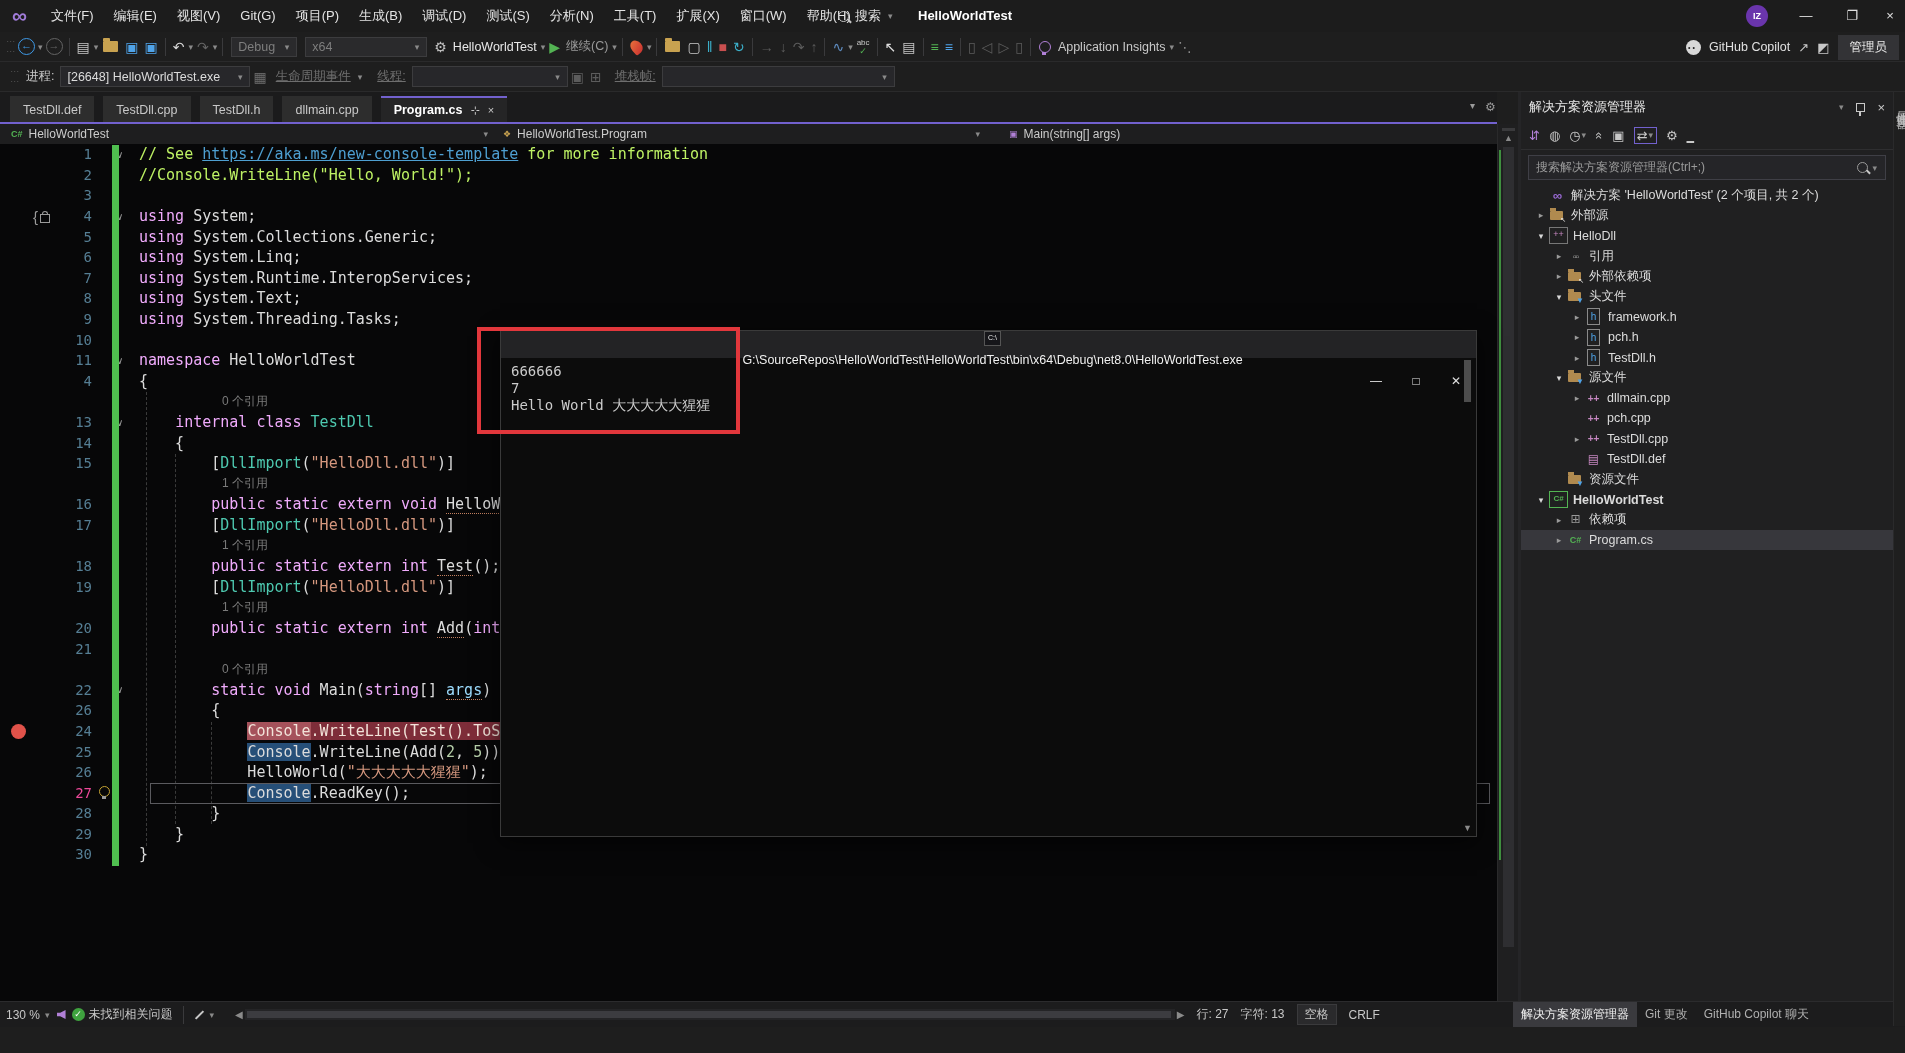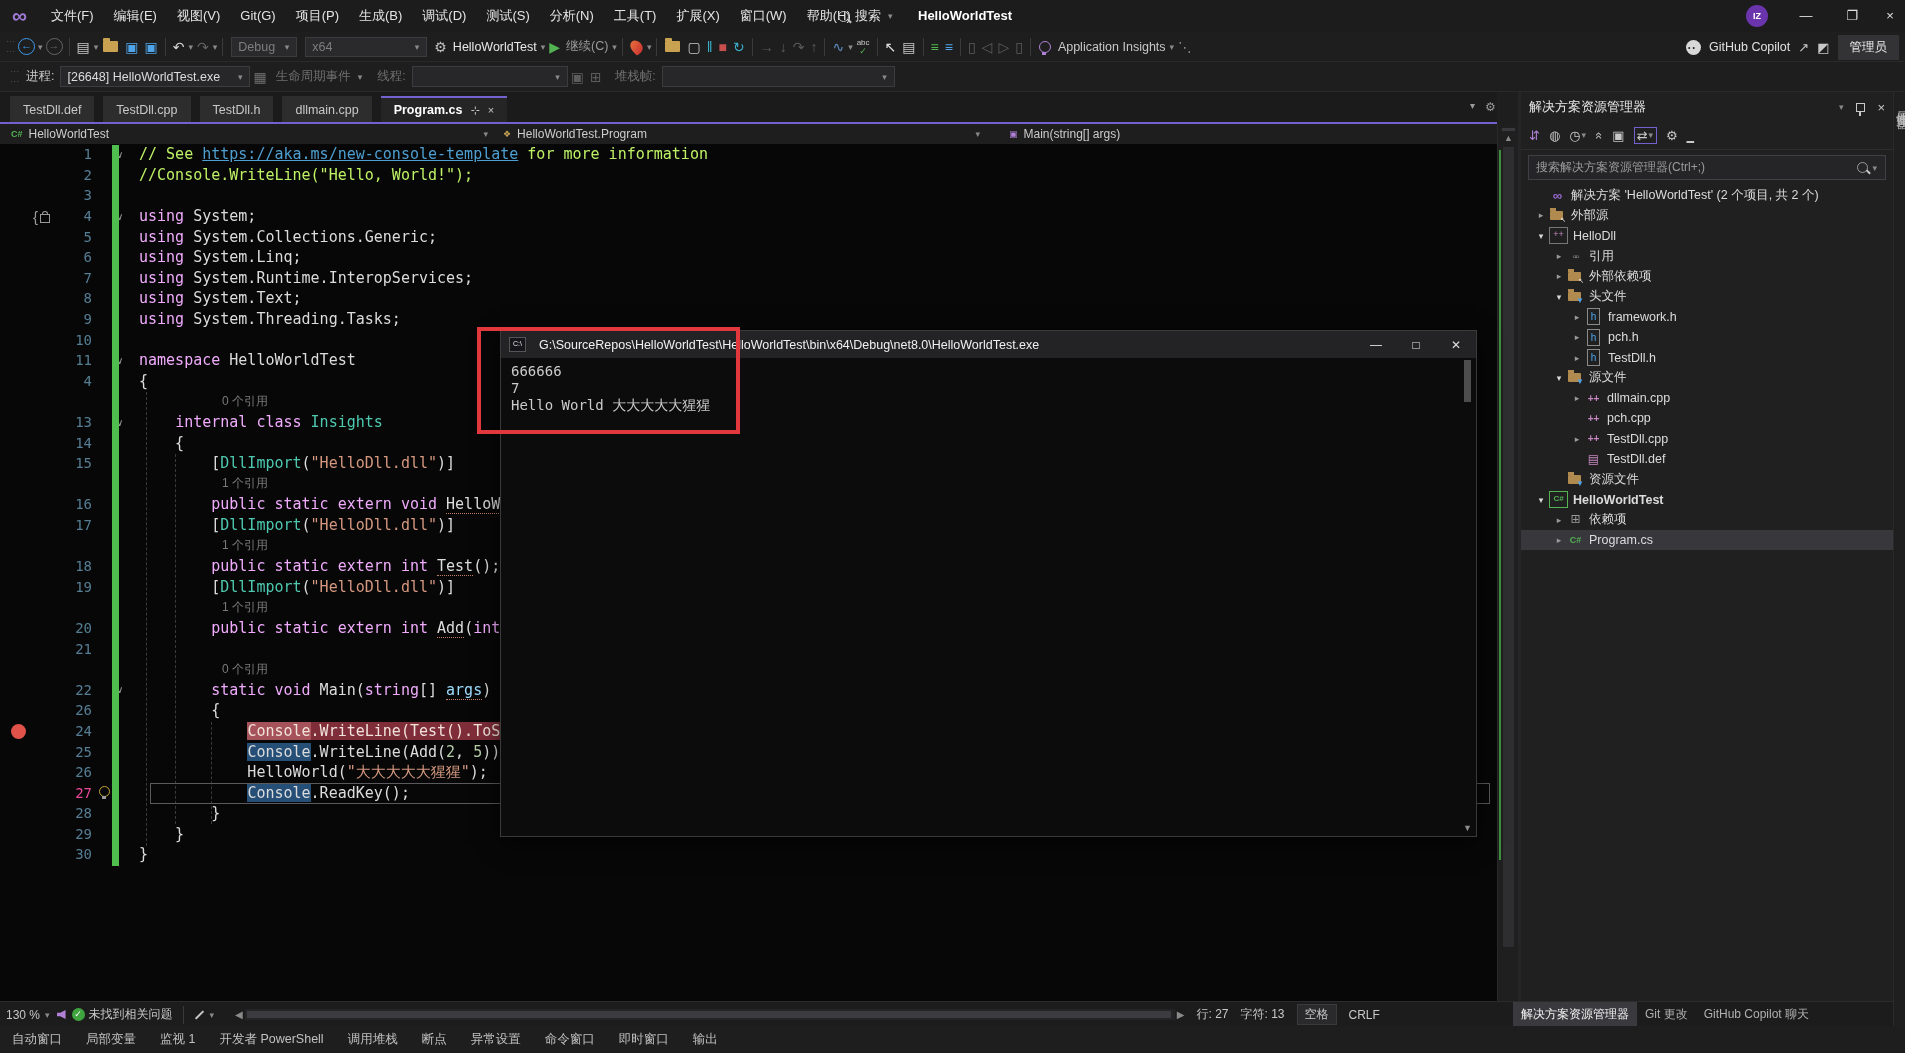--- a/index.html
+++ b/index.html
@@ -42,21 +42,21 @@
   .foldico::before{content:"";position:absolute;left:0;top:-3px;width:7px;height:3px;background:#C8A250;border-radius:1px 1px 0 0;}
   #tb-right{position:absolute;right:6px;top:0;height:30px;display:flex;align-items:center;gap:8px;}
   .copi{width:15px;height:15px;border-radius:50%;background:#D8D8D8;position:relative;flex:none;}
   .copi::after{content:"• •";color:#222;font-size:7px;position:absolute;left:2px;top:4px;letter-spacing:0;}
   #admin-btn{background:#333336;color:#E8E8E8;padding:4px 12px;font-size:12.5px;}
 
   
   #debugbar{left:0;top:62px;width:1905px;height:30px;background:#1E1E1E;border-bottom:1px solid #2A2A2B;
             display:flex;align-items:center;padding-left:10px;box-sizing:border-box;font-size:12.5px;}
   .dlabel{color:#C8C8C8;margin:16px 6px;flex:none;}
-  .dmut{color:#6E6E6E;}
+  .dmut{color:#6E6E6E;text-decoration:underline;}
   .dsel{height:21px;border:1px solid #3C3C3E;background:#27272A;display:flex;align-items:center;
         justify-content:space-between;padding:0 6px;box-sizing:border-box;color:#DCDCDC;flex:none;}
 
   
   #tabrow{left:0;top:92px;width:1497px;height:32px;background:#1B1B1C;}
   #tabs{position:absolute;left:10px;bottom:2px;display:flex;height:26px;}
   .tab{background:#2D2D2D;color:#C8C8C8;padding:0 13px;margin-right:9px;font-size:12.5px;display:flex;
        align-items:center;gap:8px;border-top:2px solid transparent;box-sizing:border-box;}
   .tab.active{background:#252526;color:#FFFFFF;font-weight:bold;border-top:2px solid #7261CE;}
   .tab .tbtn{color:#C8C8C8;font-size:11px;font-weight:normal;}
@@ -143,21 +143,21 @@
   .rtab.active{background:#3A3A3E;color:#F0F0F0;}
   #bottomtabs{left:0;top:1026px;width:1905px;height:27px;background:#1E1E1E;display:flex;align-items:center;
               gap:24px;padding-left:12px;box-sizing:border-box;font-size:12.5px;color:#C0C0C0;}
   #edgetab{left:1893px;top:92px;width:12px;height:934px;background:#1F1F1F;border-left:1px solid #2A2A2B;}
   #edgetab span{writing-mode:vertical-rl;font-size:11px;color:#C0C0C0;margin:10px 0 0 0;letter-spacing:2px;}
 
   
   #consolewin{left:500px;top:330px;width:977px;height:507px;background:#0C0C0C;z-index:40;
               border:1px solid #3A3A3A;box-sizing:border-box;box-shadow:0 6px 22px rgba(0,0,0,.6);}
   #con-title{height:27px;background:#232325;display:flex;align-items:center;padding-left:8px;color:#F0F0F0;
-             font-size:12.5px;gap:13px;}
+             font-size:12.5px;gap:7px;flex-direction:column;}
   .cmdico{width:15px;height:13px;background:#16161A;border:1px solid #555;color:#E8E8E8;font-size:7px;
           line-height:12px;text-align:center;flex:none;}
   .conbtn{width:40px;text-align:center;color:#E0E0E0;font-size:12px;}
   #con-body{padding:5px 10px;font-family:"DejaVu Sans Mono",monospace;font-size:14px;line-height:17px;color:#CCCCCC;}
   #con-scroll{position:absolute;right:2px;top:29px;bottom:3px;width:13px;}
   #con-scroll .cthumb{position:absolute;left:3px;top:0px;width:7px;height:42px;background:#4D4D4D;}
   #con-scroll .cdown{position:absolute;left:0;bottom:0;width:13px;text-align:center;color:#8A8A8A;font-size:9px;}
   #redrect{left:477px;top:327px;width:263px;height:107px;border:4px solid #E2373C;z-index:45;box-sizing:border-box;}
 </style>
 </head>
@@ -331,21 +331,21 @@
       <div class="crow"><span class="ln">4</span><span class="gut">∨</span><span style="white-space: pre;"><span class="tk-k">using</span><span class="tk-n"> System;</span></span></div>
       <div class="crow"><span class="ln">5</span><span class="gut"></span><span style="white-space: pre;"><span class="tk-k">using</span><span class="tk-n"> System.Collections.Generic;</span></span></div>
       <div class="crow"><span class="ln">6</span><span class="gut"></span><span style="white-space: pre;"><span class="tk-k">using</span><span class="tk-n"> System.Linq;</span></span></div>
       <div class="crow"><span class="ln">7</span><span class="gut"></span><span style="white-space: pre;"><span class="tk-k">using</span><span class="tk-n"> System.Runtime.InteropServices;</span></span></div>
       <div class="crow"><span class="ln">8</span><span class="gut"></span><span style="white-space: pre;"><span class="tk-k">using</span><span class="tk-n"> System.Text;</span></span></div>
       <div class="crow"><span class="ln">9</span><span class="gut"></span><span style="white-space: pre;"><span class="tk-k">using</span><span class="tk-n"> System.Threading.Tasks;</span></span></div>
       <div class="crow"><span class="ln">10</span><span class="gut"></span><span style="white-space: pre;"></span></div>
       <div class="crow"><span class="ln">11</span><span class="gut">∨</span><span style="white-space: pre;"><span class="tk-k">namespace</span><span class="tk-n"> HelloWorldTest</span></span></div>
       <div class="crow"><span class="ln">4</span><span class="gut"></span><span style="white-space: pre;"><span class="tk-n">{</span></span></div>
       <div class="crow"><span class="lens">0 个引用</span></div>
-      <div class="crow"><span class="ln">13</span><span class="gut">∨</span><span style="white-space: pre;"><span class="tk-n">    </span><span class="tk-k">internal</span><span class="tk-n"> </span><span class="tk-k">class</span><span class="tk-n"> </span><span class="tk-ty">Insights</span></span></div>
+      <div class="crow"><span class="ln">13</span><span class="gut">∨</span><span style="white-space: pre;"><span class="tk-n">    </span><span class="tk-k">internal</span><span class="tk-n"> </span><span class="tk-k">class</span><span class="tk-n"> </span><span class="tk-ty">TestDll</span></span></div>
       <div class="crow"><span class="ln">14</span><span class="gut"></span><span style="white-space: pre;"><span class="tk-n">    {</span></span></div>
       <div class="crow"><span class="ln">15</span><span class="gut"></span><span style="white-space: pre;"><span class="tk-n">        [</span><span class="tk-ty">DllImport</span><span class="tk-n">(</span><span class="tk-s">"HelloDll.dll"</span><span class="tk-n">)]</span></span></div>
       <div class="crow"><span class="lens">1 个引用</span></div>
       <div class="crow"><span class="ln">16</span><span class="gut"></span><span style="white-space: pre;"><span class="tk-n">        </span><span class="tk-k">public</span><span class="tk-n"> </span><span class="tk-k">static</span><span class="tk-n"> </span><span class="tk-k">extern</span><span class="tk-n"> </span><span class="tk-k">void</span><span class="tk-n"> </span><span class="tk-ndu">HelloWo</span></span></div>
       <div class="crow"><span class="ln">17</span><span class="gut"></span><span style="white-space: pre;"><span class="tk-n">        [</span><span class="tk-ty">DllImport</span><span class="tk-n">(</span><span class="tk-s">"HelloDll.dll"</span><span class="tk-n">)]</span></span></div>
       <div class="crow"><span class="lens">1 个引用</span></div>
       <div class="crow"><span class="ln">18</span><span class="gut"></span><span style="white-space: pre;"><span class="tk-n">        </span><span class="tk-k">public</span><span class="tk-n"> </span><span class="tk-k">static</span><span class="tk-n"> </span><span class="tk-k">extern</span><span class="tk-n"> </span><span class="tk-k">int</span><span class="tk-n"> </span><span class="tk-ndu">Test</span><span class="tk-n">();</span></span></div>
       <div class="crow"><span class="ln">19</span><span class="gut"></span><span style="white-space: pre;"><span class="tk-n">        [</span><span class="tk-ty">DllImport</span><span class="tk-n">(</span><span class="tk-s">"HelloDll.dll"</span><span class="tk-n">)]</span></span></div>
       <div class="crow"><span class="lens">1 个引用</span></div>
       <div class="crow"><span class="ln">20</span><span class="gut"></span><span style="white-space: pre;"><span class="tk-n">        </span><span class="tk-k">public</span><span class="tk-n"> </span><span class="tk-k">static</span><span class="tk-n"> </span><span class="tk-k">extern</span><span class="tk-n"> </span><span class="tk-k">int</span><span class="tk-n"> </span><span class="tk-ndu">Add</span><span class="tk-n">(</span><span class="tk-k">int</span></span></div>
@@ -567,32 +567,20 @@
         </div>
       </div>
   </div>
 
   <div id="rtabs" class="abs">
       <span class="rtab active">解决方案资源管理器</span>
       <span class="rtab">Git 更改</span>
       <span class="rtab">GitHub Copilot 聊天</span>
     </div>
 
-  <div id="bottomtabs" class="abs">
-      <span>自动窗口</span>
-      <span>局部变量</span>
-      <span>监视 1</span>
-      <span>开发者 PowerShell</span>
-      <span>调用堆栈</span>
-      <span>断点</span>
-      <span>异常设置</span>
-      <span>命令窗口</span>
-      <span>即时窗口</span>
-      <span>输出</span>
-    </div>
 
   <div id="edgetab" class="abs">
     <span>属性管理器</span>
   </div>
 
   <div id="consolewin" class="abs">
     <div id="con-title">
       <span class="cmdico">C:\</span>
       <span>G:\SourceRepos\HelloWorldTest\HelloWorldTest\bin\x64\Debug\net8.0\HelloWorldTest.exe</span>
       <span style="margin-left:auto;display:flex">

